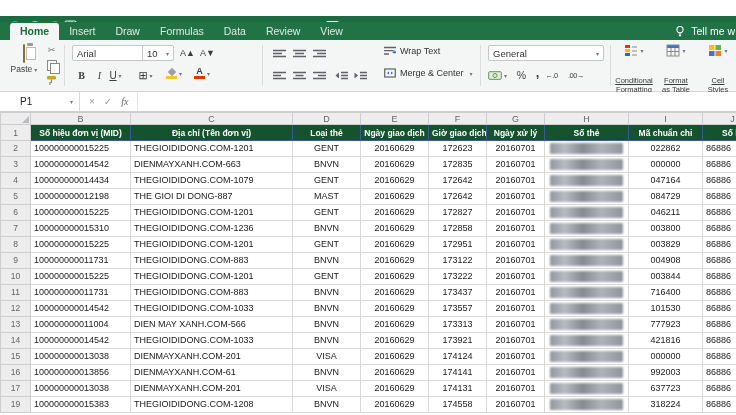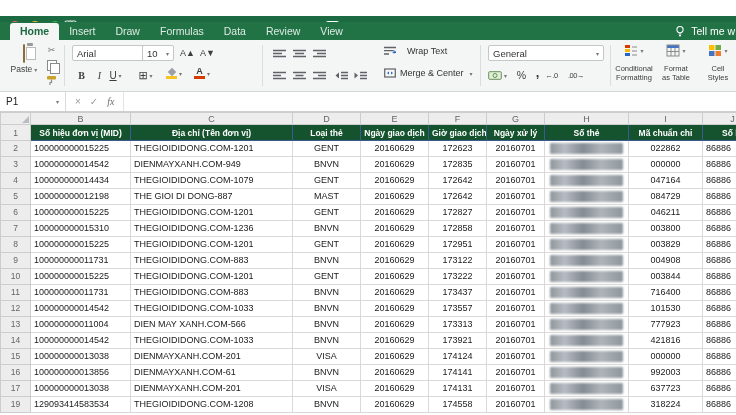--- a/index.html
+++ b/index.html
@@ -46,25 +46,25 @@
   .fill-icon,.fontcolor-icon{display:inline-flex;flex-direction:column;align-items:center;line-height:8px;}
   .bar{display:block;width:11px;height:3px;margin-top:1px;}
   .bar.gold{background:#f7c325;}
   .bar.red{background:#d83b01;}
   .diamond{width:6px;height:6px;background:#9aa0a6;transform:rotate(45deg);display:block;margin-top:1px;}
   .fc-a{font-size:9px;font-weight:bold;color:#3d3d3d;}
   .u-underline{text-decoration:underline;}
   .b-bold{font-weight:bold;font-family:"Liberation Serif",serif;}
   .i-italic{font-style:italic;font-family:"Liberation Serif",serif;}
   .stylebtn{position:absolute;top:4px;width:40px;display:flex;flex-direction:column;align-items:center;color:#3c3c3c;}
-  .stylebtn .lbl{font-size:7.5px;line-height:8.5px;text-align:center;margin-top:8px;}
+  .stylebtn .lbl{font-size:7.5px;line-height:8.5px;text-align:center;margin-top:20px;text-decoration:underline;}
   .decbtn{font-size:7.5px;color:#3d3d3d;letter-spacing:-0.5px;}
 
   
-  .formulabar{position:absolute;top:92px;left:0;right:0;height:20px;background:#fff;border-bottom:1px solid #cfcfcf;display:flex;box-sizing:border-box;}
+  .formulabar{position:absolute;top:92px;left:0;right:0;height:20px;background:#fff;border-bottom:1px solid #cfcfcf;display:flex;box-sizing:border-box;padding-left:14px;}
   .namebox{width:66px;border-right:1px solid #d9d9d9;display:flex;align-items:center;justify-content:space-between;padding:0 6px;font-size:10px;color:#222;box-sizing:border-box;}
   .fxarea{display:flex;align-items:center;gap:9px;padding:0 9px;color:#9a9a9a;font-size:10px;border-right:1px solid #e4e4e4;}
   .fx-it{font-style:italic;font-family:"Liberation Serif",serif;color:#6d6d6d;}
   .finput{flex:1;}
 
   
   .sheet{position:absolute;top:112px;left:0;right:0;bottom:0;overflow:hidden;background:#fff;}
   table.grid{border-collapse:collapse;table-layout:fixed;width:762px;}
   .grid td{border:1px solid #d9d9d9;font-size:9px;color:#1a1a1a;padding:0 3px;white-space:nowrap;overflow:hidden;box-sizing:border-box;}
   tr.letters td{height:12px;background:#ededee;color:#636567;text-align:center;font-size:9px;border-color:#cdcdcd;padding:0;}
@@ -219,21 +219,21 @@
           <path d="M4 1.5 L0.5 4.5 L4 7.5 Z" fill="#5f6368"></path>
         </svg>
       </span>
     <span class="mini" style="position:absolute;left:353px;top:28px;">
         <svg class="ic" width="13" height="10" viewBox="0 0 13 10">
           <path d="M6 1.5h7 M6 4.5h7 M6 7.5h7" stroke="#5f6368" stroke-width="1.3"></path>
           <path d="M0.5 1.5 L4 4.5 L0.5 7.5 Z" fill="#5f6368"></path>
         </svg>
       </span>
 
-    <span style="position:absolute;left:384px;top:6px;display:flex;align-items:center;gap:11px;font-size:9px;color:#333;">
+    <span style="position:absolute;left:384px;top:6px;display:flex;align-items:center;gap:4px;font-size:9px;color:#333;">
       <svg class="ic" width="12" height="10" viewBox="0 0 12 10">
           <path d="M0 1.5h12 M0 4.7h9 M0 8h5" stroke="#5f6368" stroke-width="1.3"></path>
           <path d="M9 4.7 q2.5 0 2.5 1.8 L9.5 6.5" fill="none" stroke="#2b66c4" stroke-width="1.1"></path>
           <path d="M10.5 5.2 L8.3 6.5 L10.5 7.8 Z" fill="#2b66c4"></path>
         </svg>
       <span>Wrap Text</span>
     </span>
     <span style="position:absolute;left:384px;top:28px;display:flex;align-items:center;gap:4px;font-size:9px;color:#333;">
       <svg class="ic" width="12" height="10" viewBox="0 0 12 10">
           <rect x="0.7" y="1" width="10.6" height="8" fill="none" stroke="#5f6368" stroke-width="1.2"></rect>
@@ -364,21 +364,21 @@
             <td class="a-c">20160701</td>
             <td class="a-c">
               <div class="redact"></div>
             </td>
             <td class="a-c">022862</td>
             <td class="a-l">86886</td>
           </tr>
           <tr>
             <td class="gut">3</td>
             <td class="a-l">100000000014542</td>
-            <td class="a-l">DIENMAYXANH.COM-949</td>
+            <td class="a-l">DIENMAYXANH.COM-663</td>
             <td class="a-c">BNVN</td>
             <td class="a-c">20160629</td>
             <td class="a-c">172835</td>
             <td class="a-c">20160701</td>
             <td class="a-c">
               <div class="redact"></div>
             </td>
             <td class="a-c">000000</td>
             <td class="a-l">86886</td>
           </tr>
@@ -573,21 +573,21 @@
             <td class="a-c">174131</td>
             <td class="a-c">20160701</td>
             <td class="a-c">
               <div class="redact"></div>
             </td>
             <td class="a-c">637723</td>
             <td class="a-l">86886</td>
           </tr>
           <tr>
             <td class="gut">19</td>
-            <td class="a-l">129093414583534</td>
+            <td class="a-l">100000000015383</td>
             <td class="a-l">THEGIOIDIDONG.COM-1208</td>
             <td class="a-c">BNVN</td>
             <td class="a-c">20160629</td>
             <td class="a-c">174558</td>
             <td class="a-c">20160701</td>
             <td class="a-c">
               <div class="redact"></div>
             </td>
             <td class="a-c">318224</td>
             <td class="a-l">86886</td>

